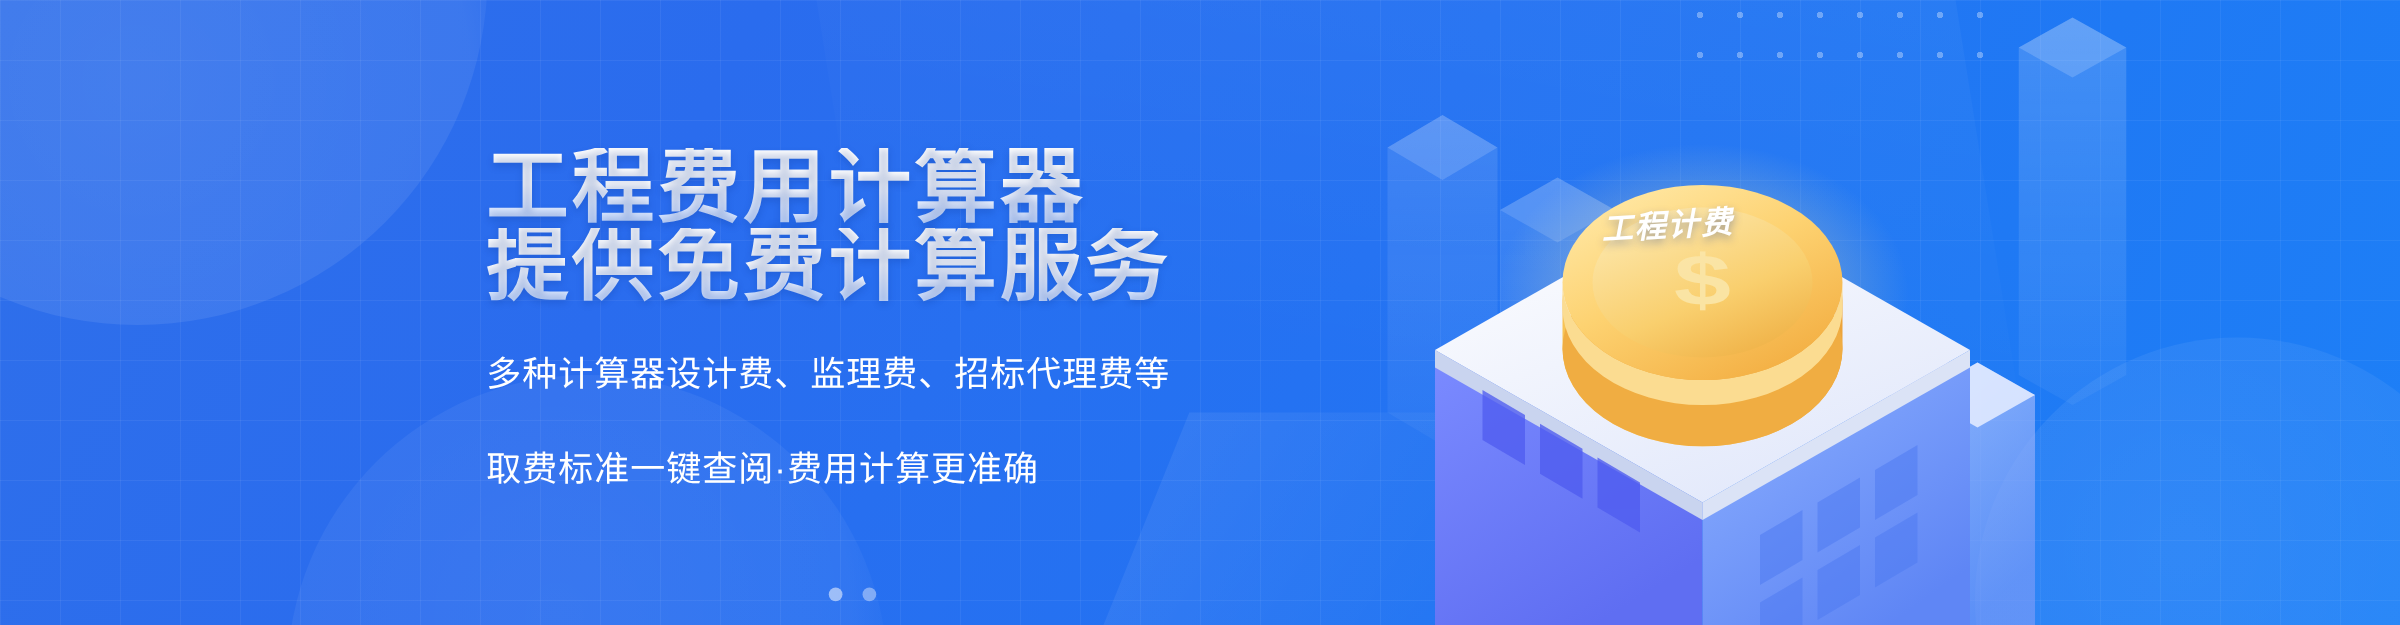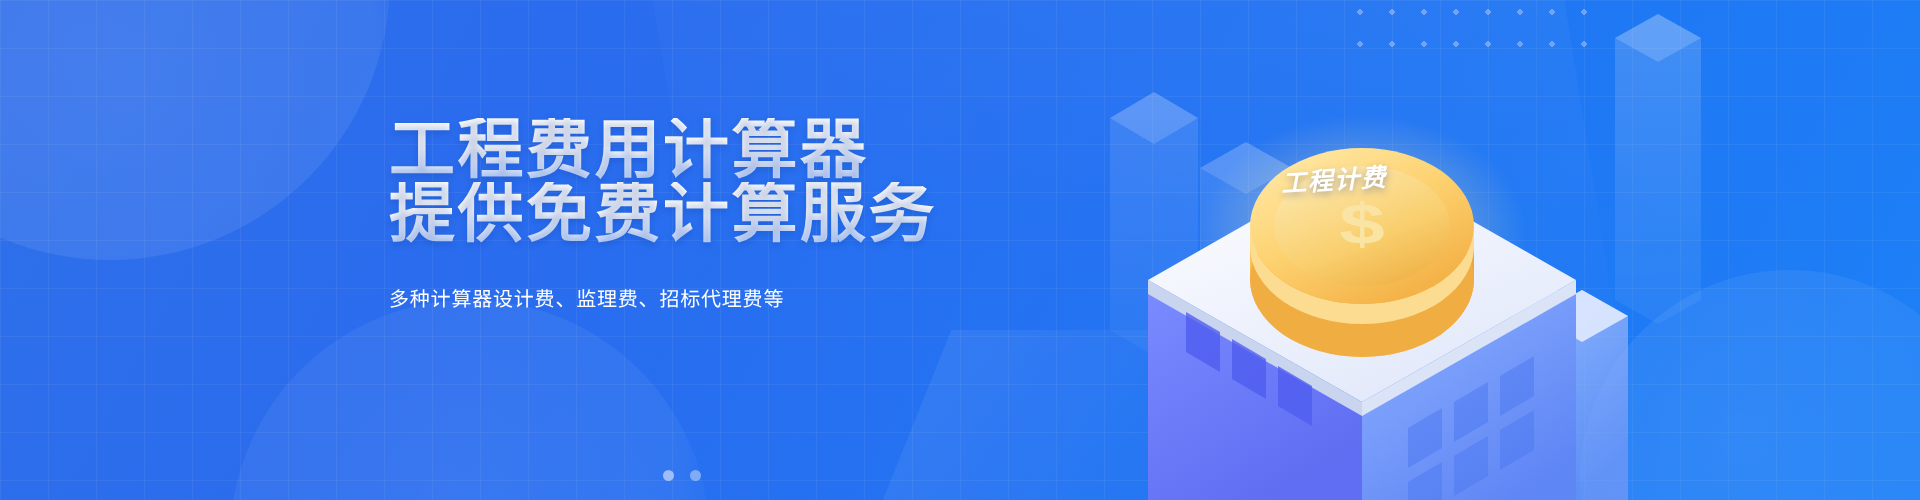--- a/index.html
+++ b/index.html
@@ -90,24 +90,24 @@
     letter-spacing: 2.5px;
     color: #ffffff;
     background: linear-gradient(180deg, #ffffff 0%, #ffffff 48%, #dfeaff 78%, #c8dcff 100%);
     -webkit-background-clip: text;
     background-clip: text;
     -webkit-text-fill-color: transparent;
     text-shadow: 0 3px 6px rgba(10,50,140,0.22);
     margin: 0;
     white-space: nowrap;
   }
-  .headline-l2 { margin-top: 2px; }
+  .headline-l2 { margin-top: 2px; font-family: Liberation Serif, serif; }
   .subcopy {
     margin-top: 35px;
-    font-size: 20px;
+    font-size: 28px;
     line-height: 41px;
     color: #ffffff;
     letter-spacing: 0.8px;
     white-space: nowrap;
     font-weight: 400;
   }
 
   
   .badge {
     position: absolute;
@@ -285,20 +285,21 @@
       </g>
     </g>
   </svg>
 
   <div class="badge">工程计费</div>
 
   <div class="copy">
     <h1 class="headline">工程费用计算器</h1>
     <h1 class="headline headline-l2">提供免费计算服务</h1>
     <div class="subcopy">多种计算器设计费、监理费、招标代理费等</div>
+    <div class="subcopy">取费标准一键查阅·费用计算更准确</div>
   </div>
 
   <div class="dots">
     <span class="dot active"></span>
     <span class="dot"></span>
   </div>
 
 </div>
 
 </body></html>

